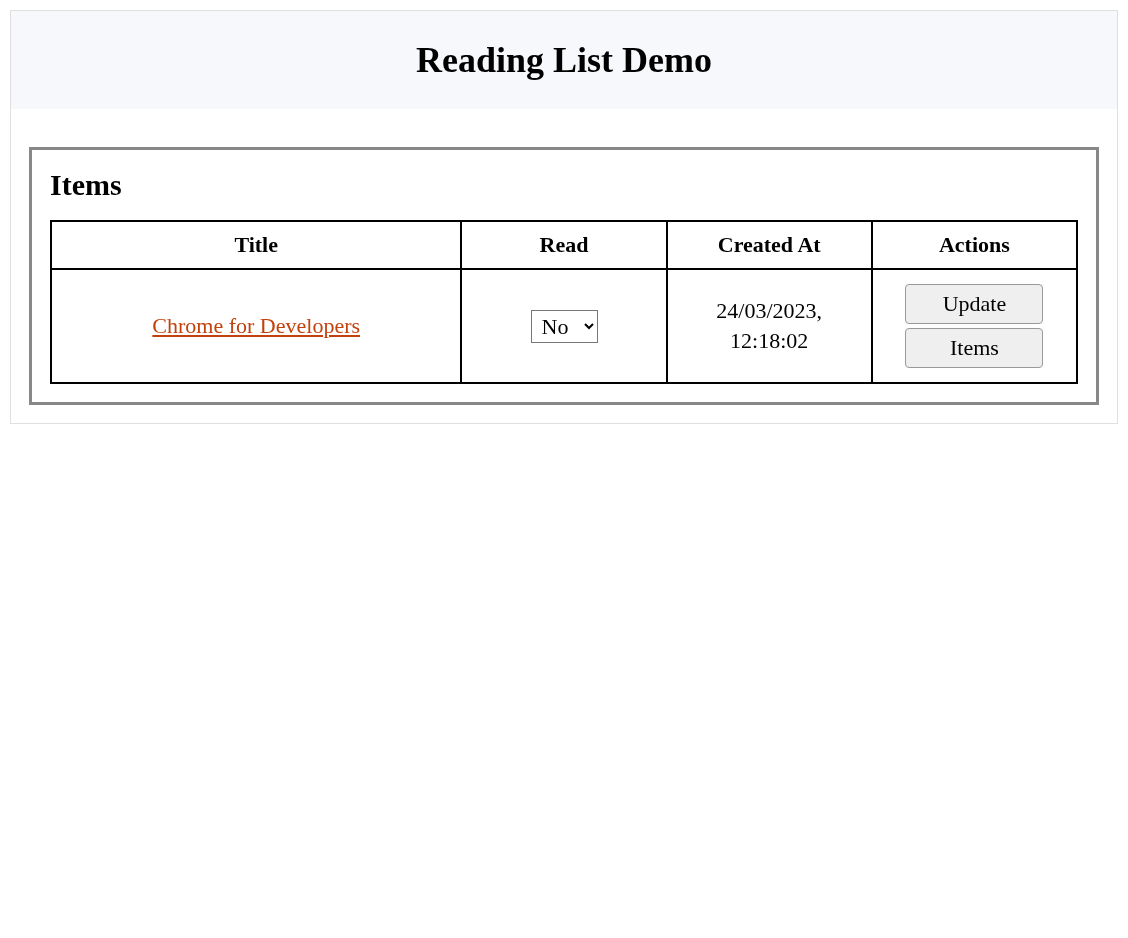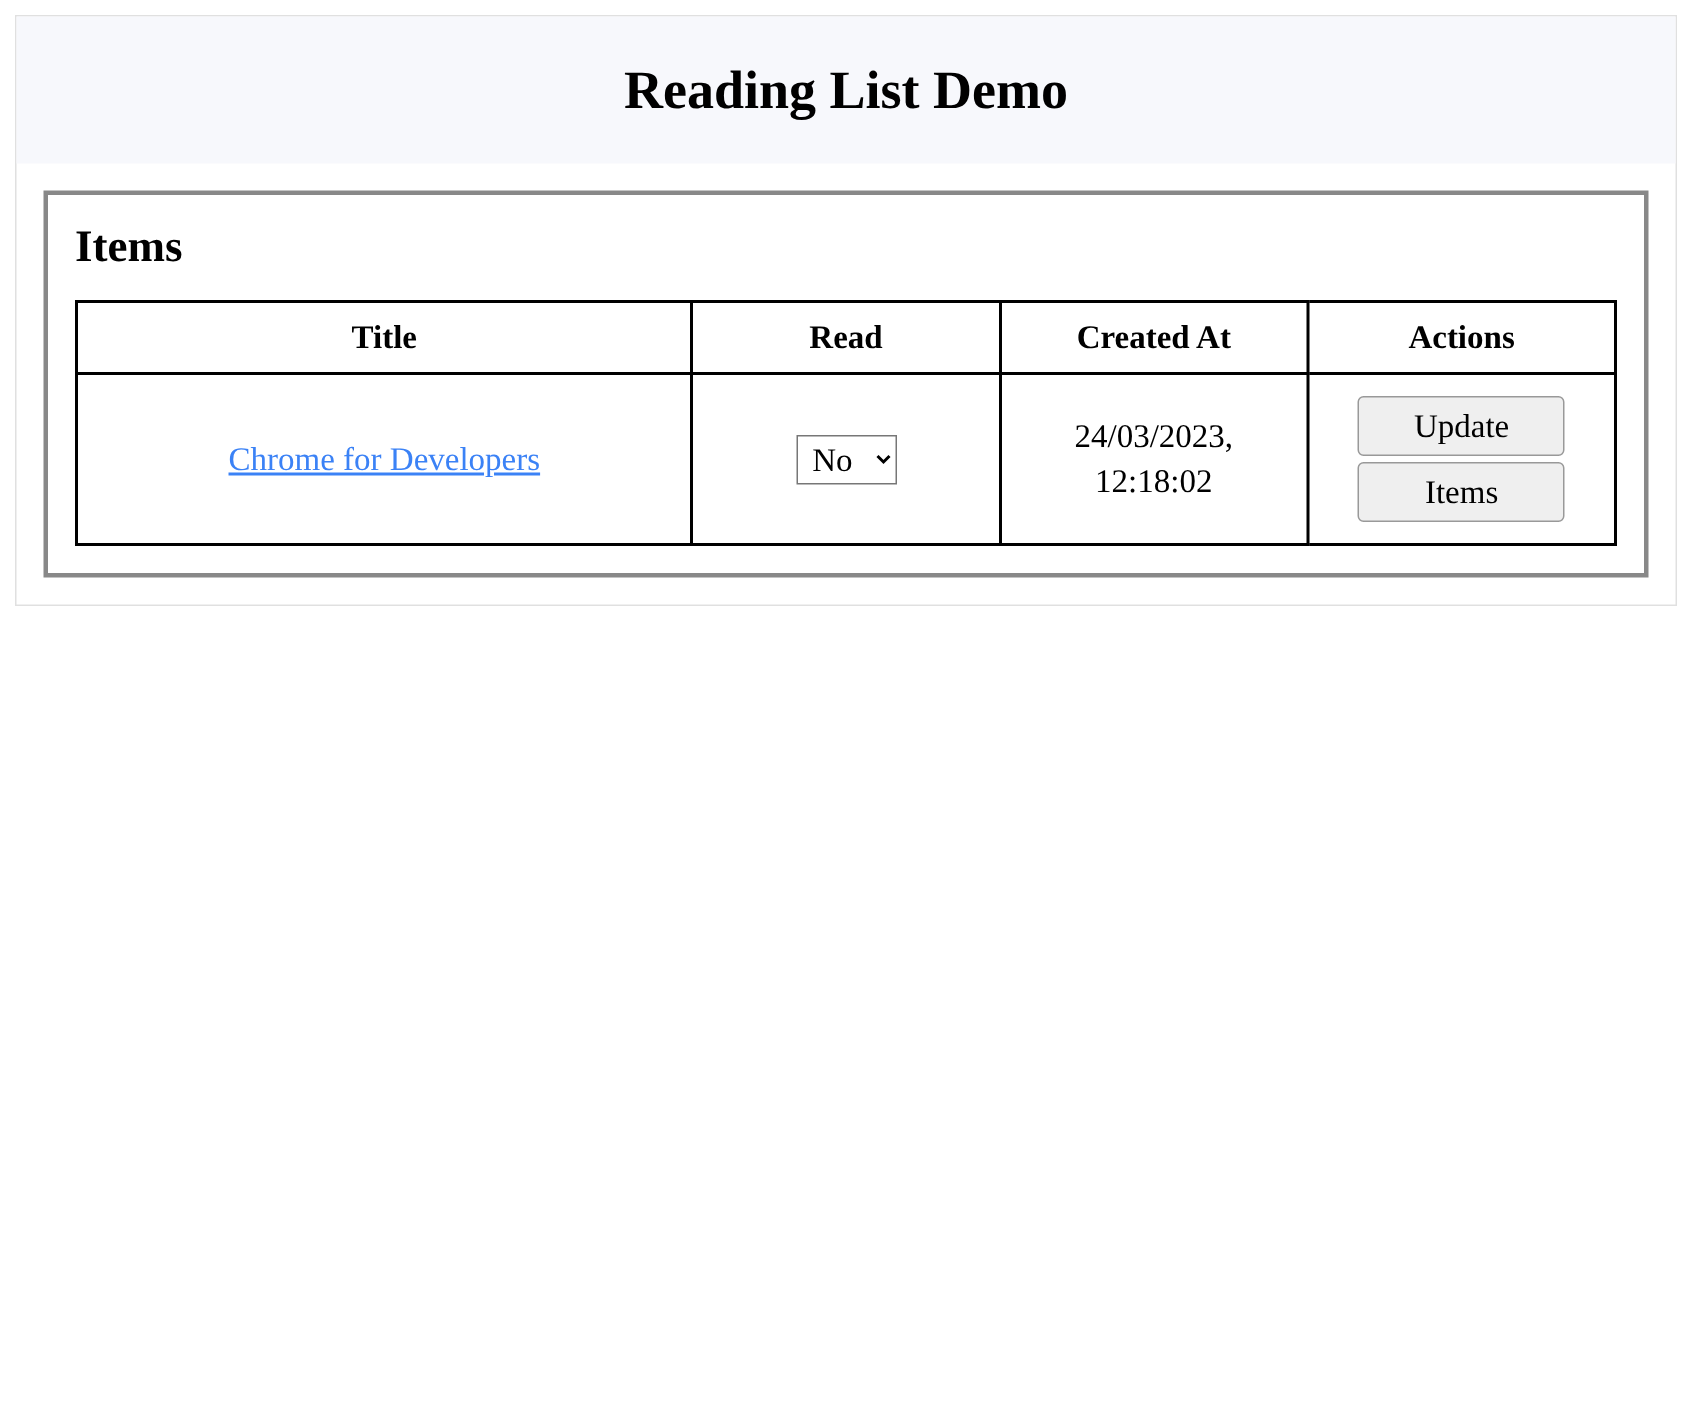--- a/index.html
+++ b/index.html
@@ -33,20 +33,21 @@
       padding: 18px;
     }
     .panel {
       border: 3px solid #888;
       padding: 14px 18px 18px;
       margin-bottom: 22px;
       background: #fff;
     }
     .panel:last-child {
       margin-bottom: 0;
+      margin-top: 20px;
     }
     .panel-title {
       font-size: 30px;
       font-weight: 700;
       margin: 4px 0 18px 0;
     }
     .form-row {
       display: flex;
       justify-content: space-between;
       align-items: center;
@@ -90,21 +91,21 @@
     th, td {
       border: 2px solid #000;
       text-align: center;
       padding: 10px 8px;
       font-size: 22px;
     }
     th {
       font-weight: 700;
     }
     td.title-cell a {
-      color: #3b82f6;
+      color: #c2410c;
       text-decoration: underline;
       font-size: 22px;
     }
     td.actions-cell {
       padding: 10px;
     }
     .action-btn {
       display: block;
       width: 138px;
       margin: 4px auto;

